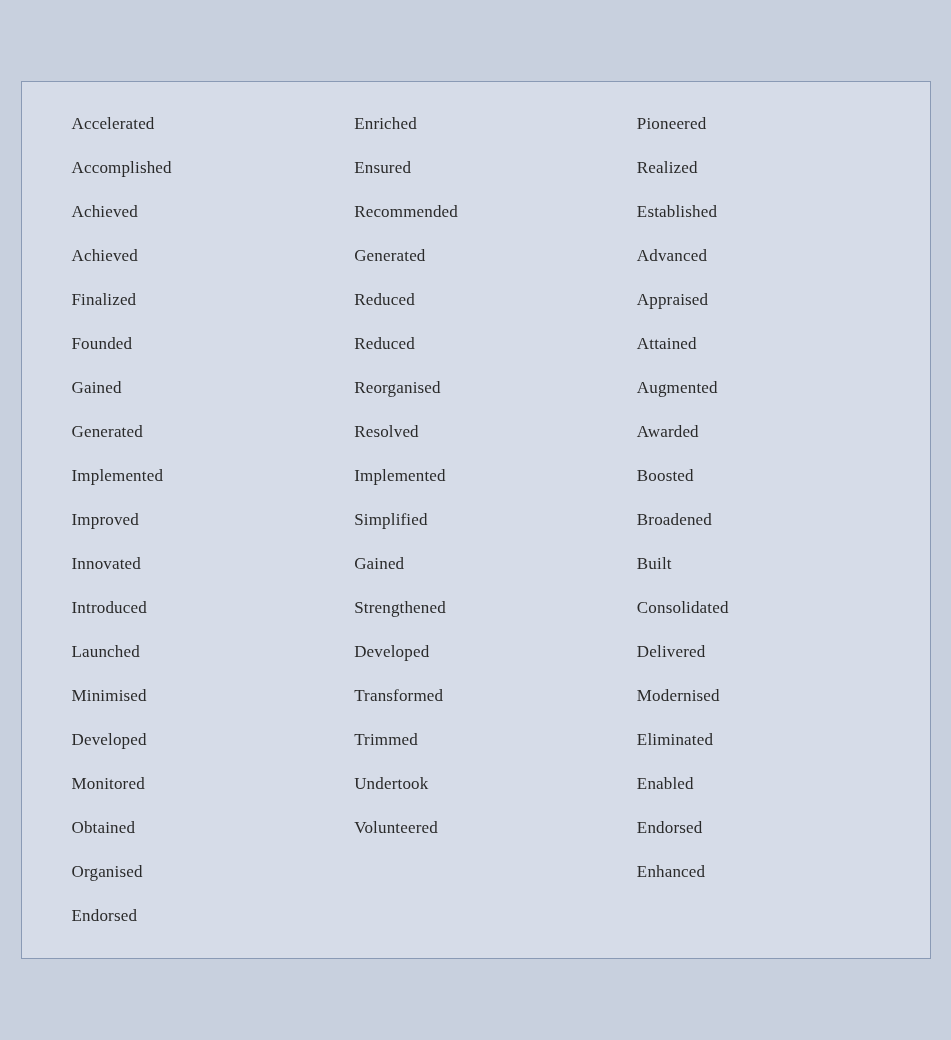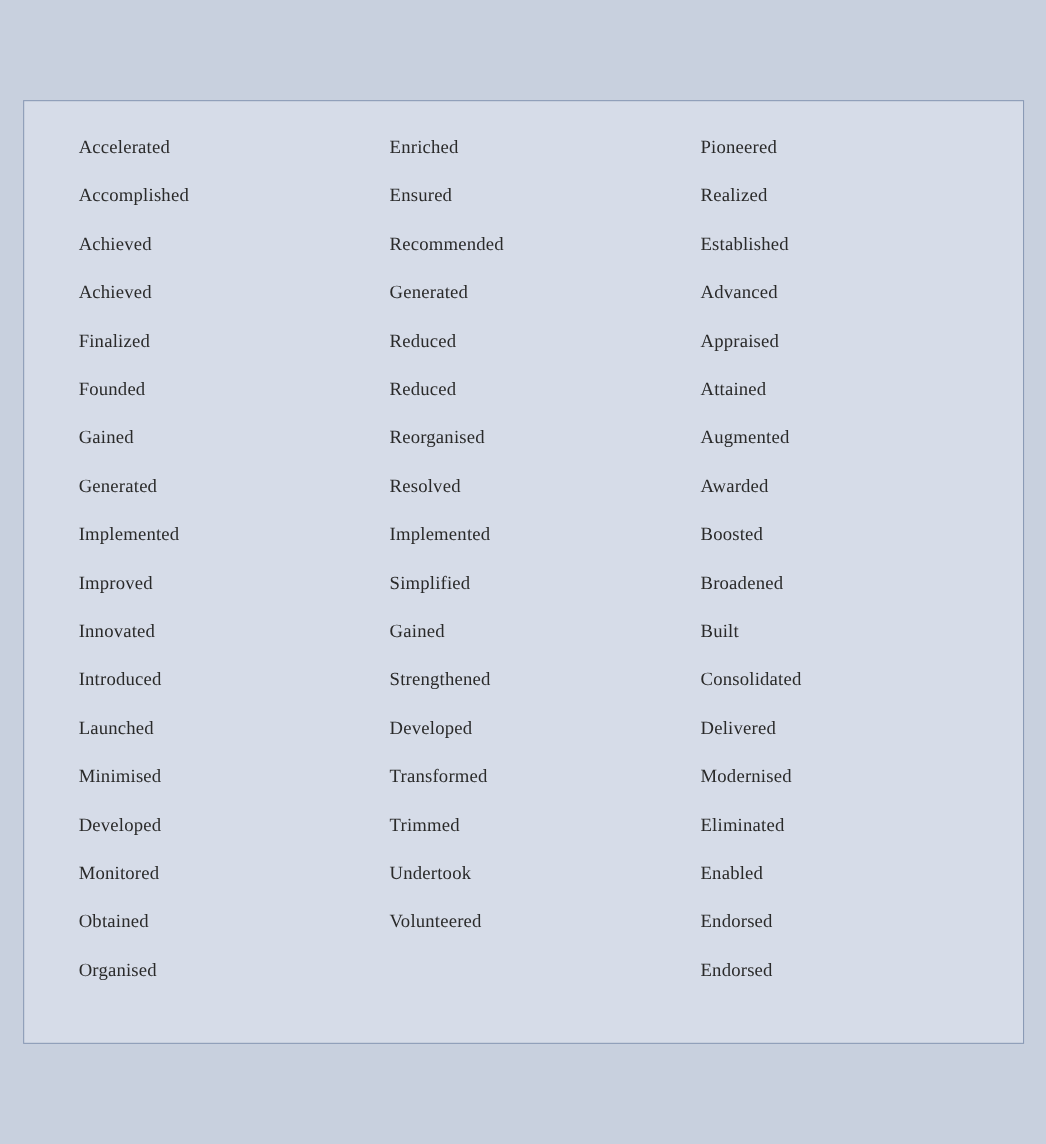--- a/index.html
+++ b/index.html
@@ -90,16 +90,17 @@
       <div class="word-item">Trimmed</div>
       <div class="word-item">Eliminated</div>
       <div class="word-item">Monitored</div>
       <div class="word-item">Undertook</div>
       <div class="word-item">Enabled</div>
       <div class="word-item">Obtained</div>
       <div class="word-item">Volunteered</div>
       <div class="word-item">Endorsed</div>
       <div class="word-item">Organised</div>
       <div class="word-item"></div>
+      <div class="word-item">Enhanced</div>
       <div class="word-item">Endorsed</div>
       <div class="word-item"></div>
     </div>
 </div>
 
 </body></html>

